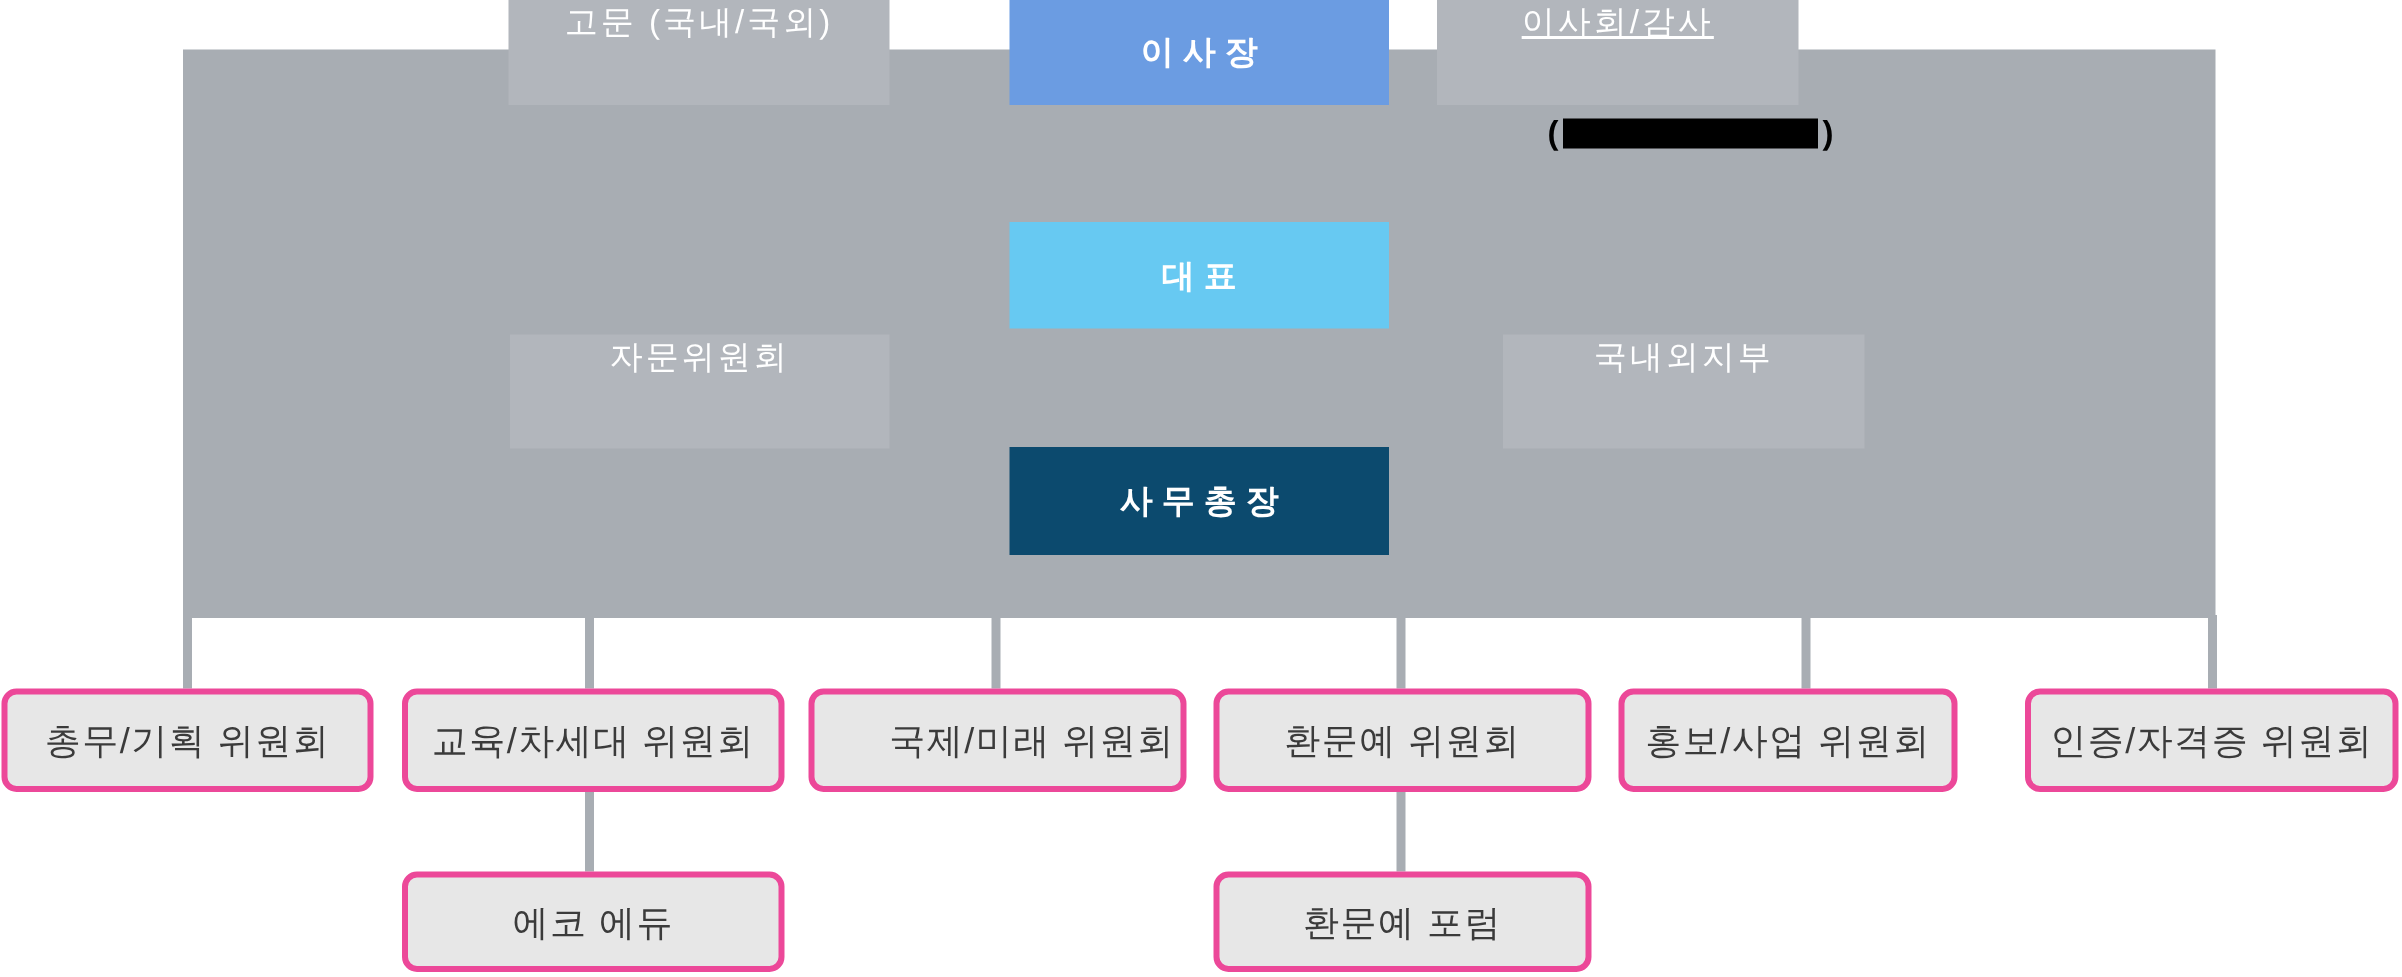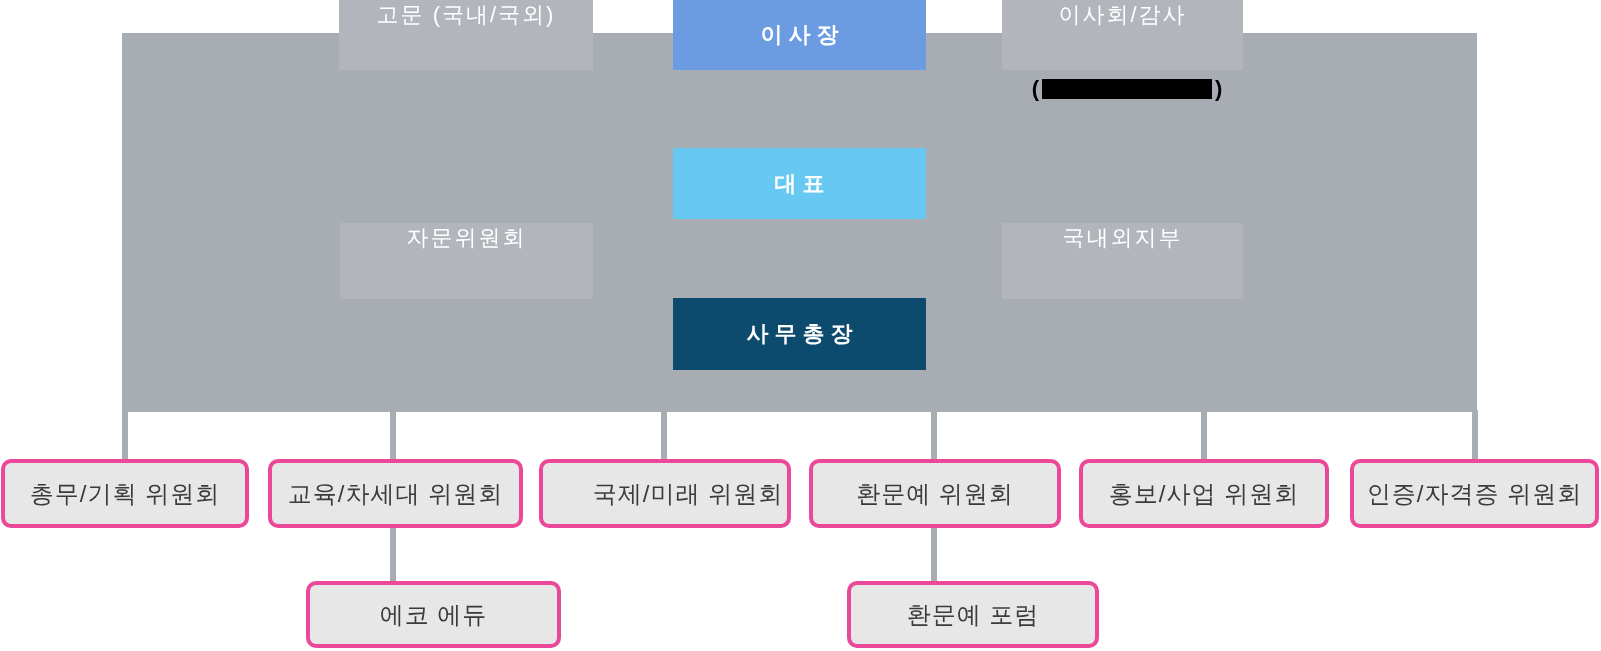--- a/index.html
+++ b/index.html
@@ -32,38 +32,38 @@
   }
   .redaction-bar{width:170px;height:20px;background:#000000;margin:0 3px;}
   .connector{position:absolute;width:6px;background:#a8adb3;}
   .leaf-box{
     position:absolute;box-sizing:border-box;height:69px;
     background:#e7e7e7;border:4px solid #ec4899;border-radius:10px;
     display:flex;align-items:center;justify-content:center;
     color:#3b3b3b;font-size:24px;letter-spacing:1px;white-space:nowrap;
   }
   .row-committee{top:459px;}
-  .row-sub{top:581px;height:67px;margin-left:38px;}
+  .row-sub{top:581px;height:67px;}
 </style>
 </head>
 <body>
 
 <div class="canvas">
 
   <div class="gray-block"></div>
 
   <div class="overlay-box" style="left:339px;top:0;width:254px;height:70px;">
     <span>고문 (국내/국외)</span>
   </div>
 
   <div class="center-box box-chairman">
     <span>이사장</span>
   </div>
 
-  <div class="overlay-box" style="left:1002px;top:0;width:241px;height:70px;">
+  <div class="overlay-box" style="left:958px;top:0;width:241px;height:70px;text-decoration:underline;">
     <span>이사회/감사</span>
   </div>
 
   <div class="note-line">
     <span>(</span>
     <span class="redaction-bar"></span>
     <span>)</span>
   </div>
 
   <div class="center-box box-ceo">
@@ -94,21 +94,21 @@
   </div>
   <div class="leaf-box row-committee" style="left:268px;width:255px;">
     <span>교육/차세대 위원회</span>
   </div>
   <div class="leaf-box row-committee" style="left:539px;width:252px;padding-left:46px;">
     <span>국제/미래 위원회</span>
   </div>
   <div class="leaf-box row-committee" style="left:809px;width:252px;">
     <span>환문예 위원회</span>
   </div>
-  <div class="leaf-box row-committee" style="left:1079px;width:250px;">
+  <div class="leaf-box row-committee" style="left:1079px;width:226px;">
     <span>홍보/사업 위원회</span>
   </div>
   <div class="leaf-box row-committee" style="left:1350px;width:249px;">
     <span>인증/자격증 위원회</span>
   </div>
 
   <div class="connector" style="left:390px;top:528px;height:53px;"></div>
   <div class="connector" style="left:931px;top:528px;height:53px;"></div>
 
   <div class="leaf-box row-sub" style="left:268px;width:255px;">

